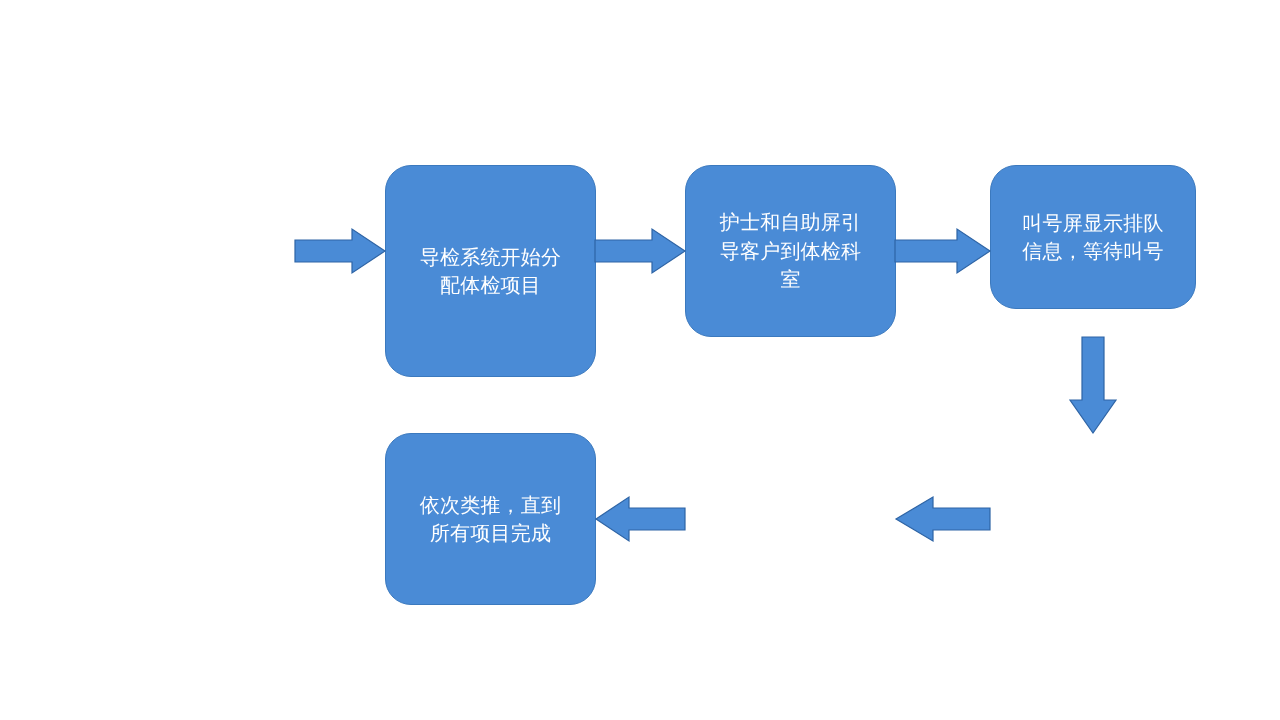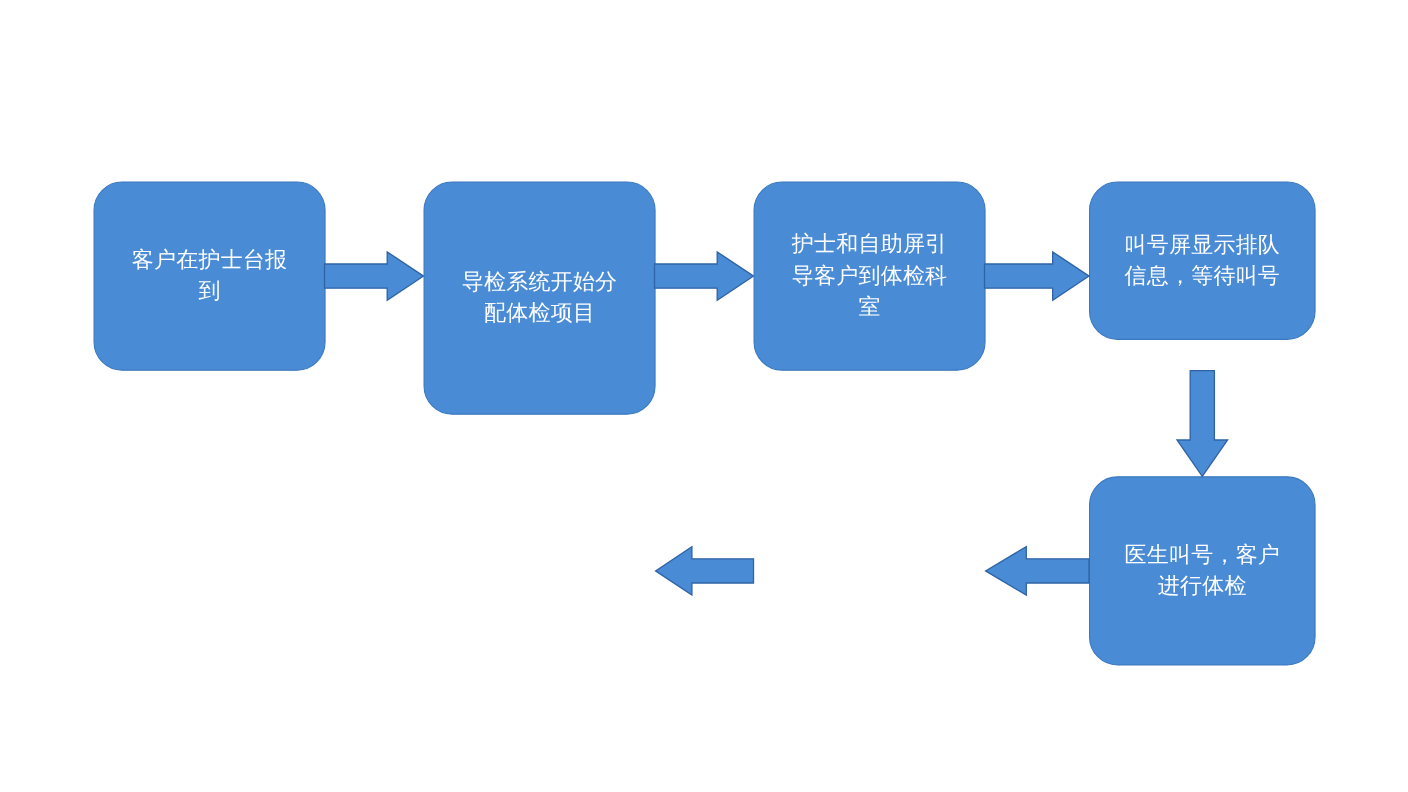--- a/index.html
+++ b/index.html
@@ -52,47 +52,43 @@
     stroke: #2E64A5;
     stroke-width: 1.2;
     stroke-linejoin: miter;
   }
 </style>
 </head>
 <body>
 
 <div id="canvas">
 
-  <div class="node" style="left:85px; top:165px; width:211px; height:172px;">
-    <span class="node-label">客户在护士台报
-到</span>
-  </div>
 
   <div class="node" style="left:385px; top:165px; width:211px; height:212px;">
     <span class="node-label">导检系统开始分
 配体检项目</span>
   </div>
 
   <div class="node" style="left:685px; top:165px; width:211px; height:172px;">
     <span class="node-label">护士和自助屏引
 导客户到体检科
 室</span>
   </div>
 
   <div class="node" style="left:990px; top:165px; width:206px; height:144px;">
     <span class="node-label">叫号屏显示排队
 信息，等待叫号</span>
   </div>
 
-  <div class="node" style="left:990px; top:433px; width:206px; height:172px;">
-    <span class="node-label">医生叫号，客户
-进行体检</span>
-  </div>
 
 
+  <div class="node" style="left:385px; top:433px; width:211px; height:172px;">
+    <span class="node-label">依次类推，直到
+所有项目完成</span>
+  </div>
 
   <div class="arrow" style="left:295px; top:229px; width:90px; height:44px;">
     <svg width="90" height="44" viewBox="0 0 90 44">
       <polygon class="arrow-body" points="0,11 57,11 57,0 90,22 57,44 57,33 0,33"></polygon>
     </svg>
   </div>
 
   <div class="arrow" style="left:595px; top:229px; width:90px; height:44px;">
     <svg width="90" height="44" viewBox="0 0 90 44">
       <polygon class="arrow-body" points="0,11 57,11 57,0 90,22 57,44 57,33 0,33"></polygon>

